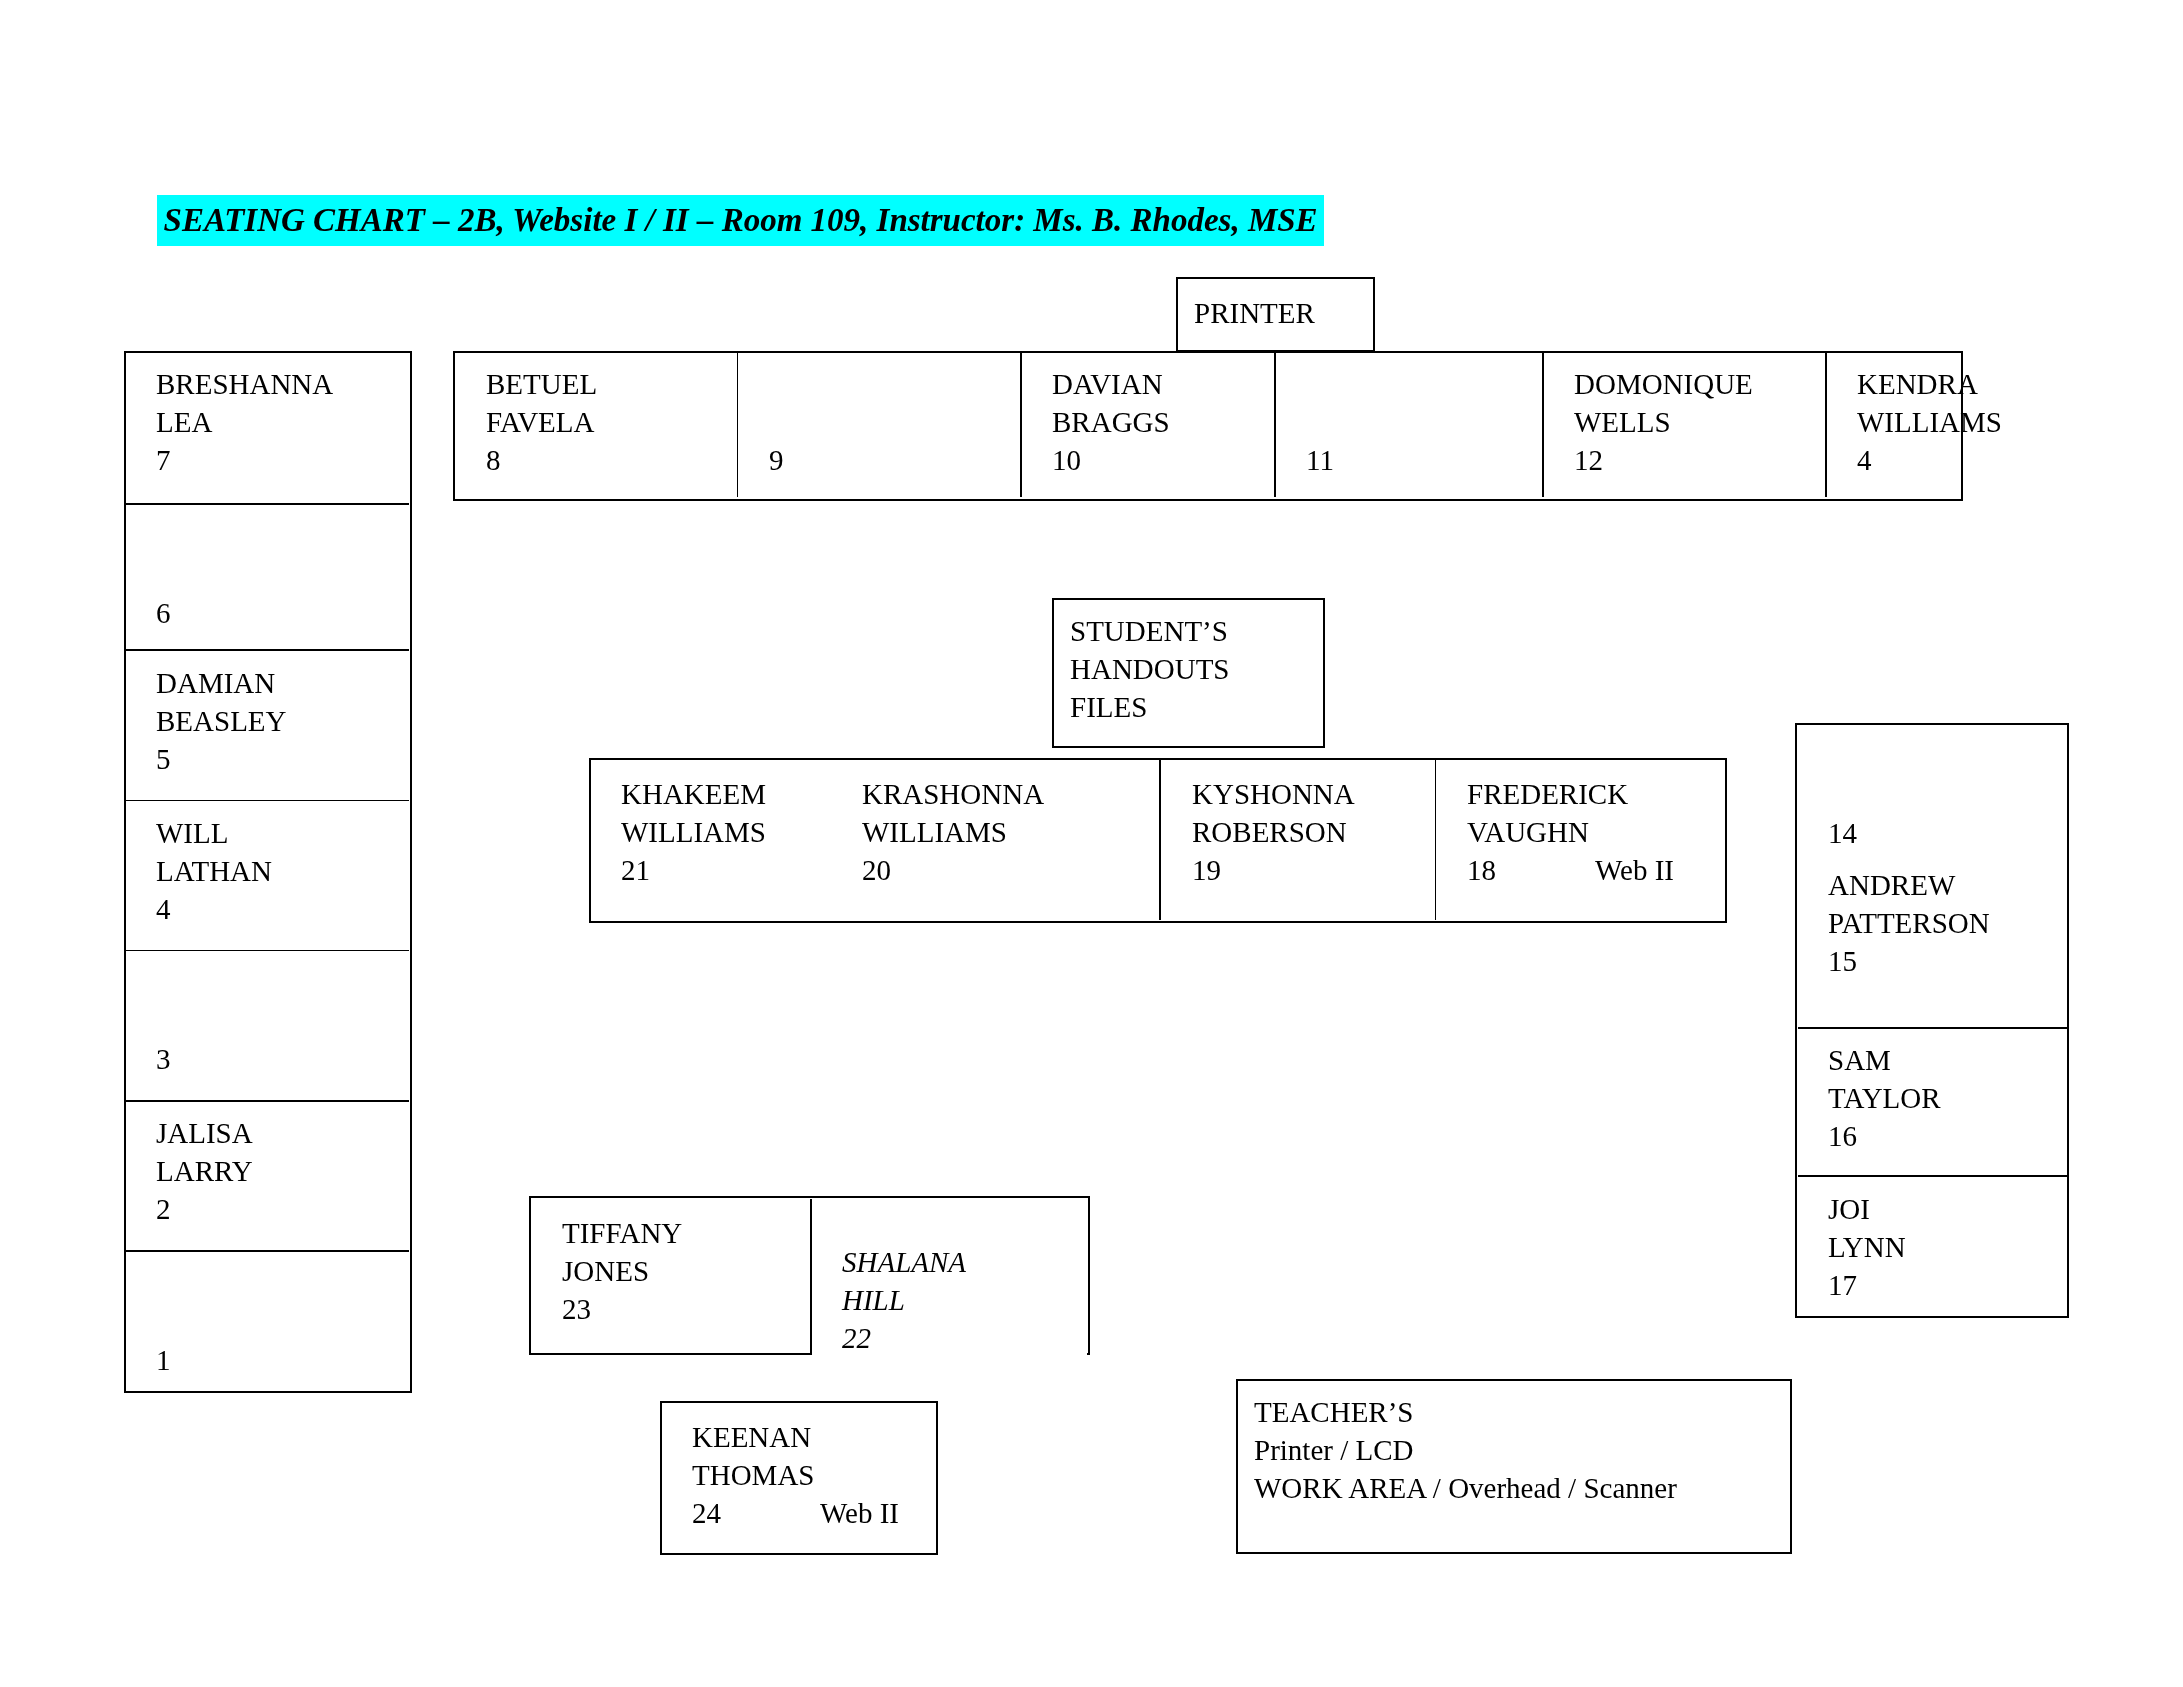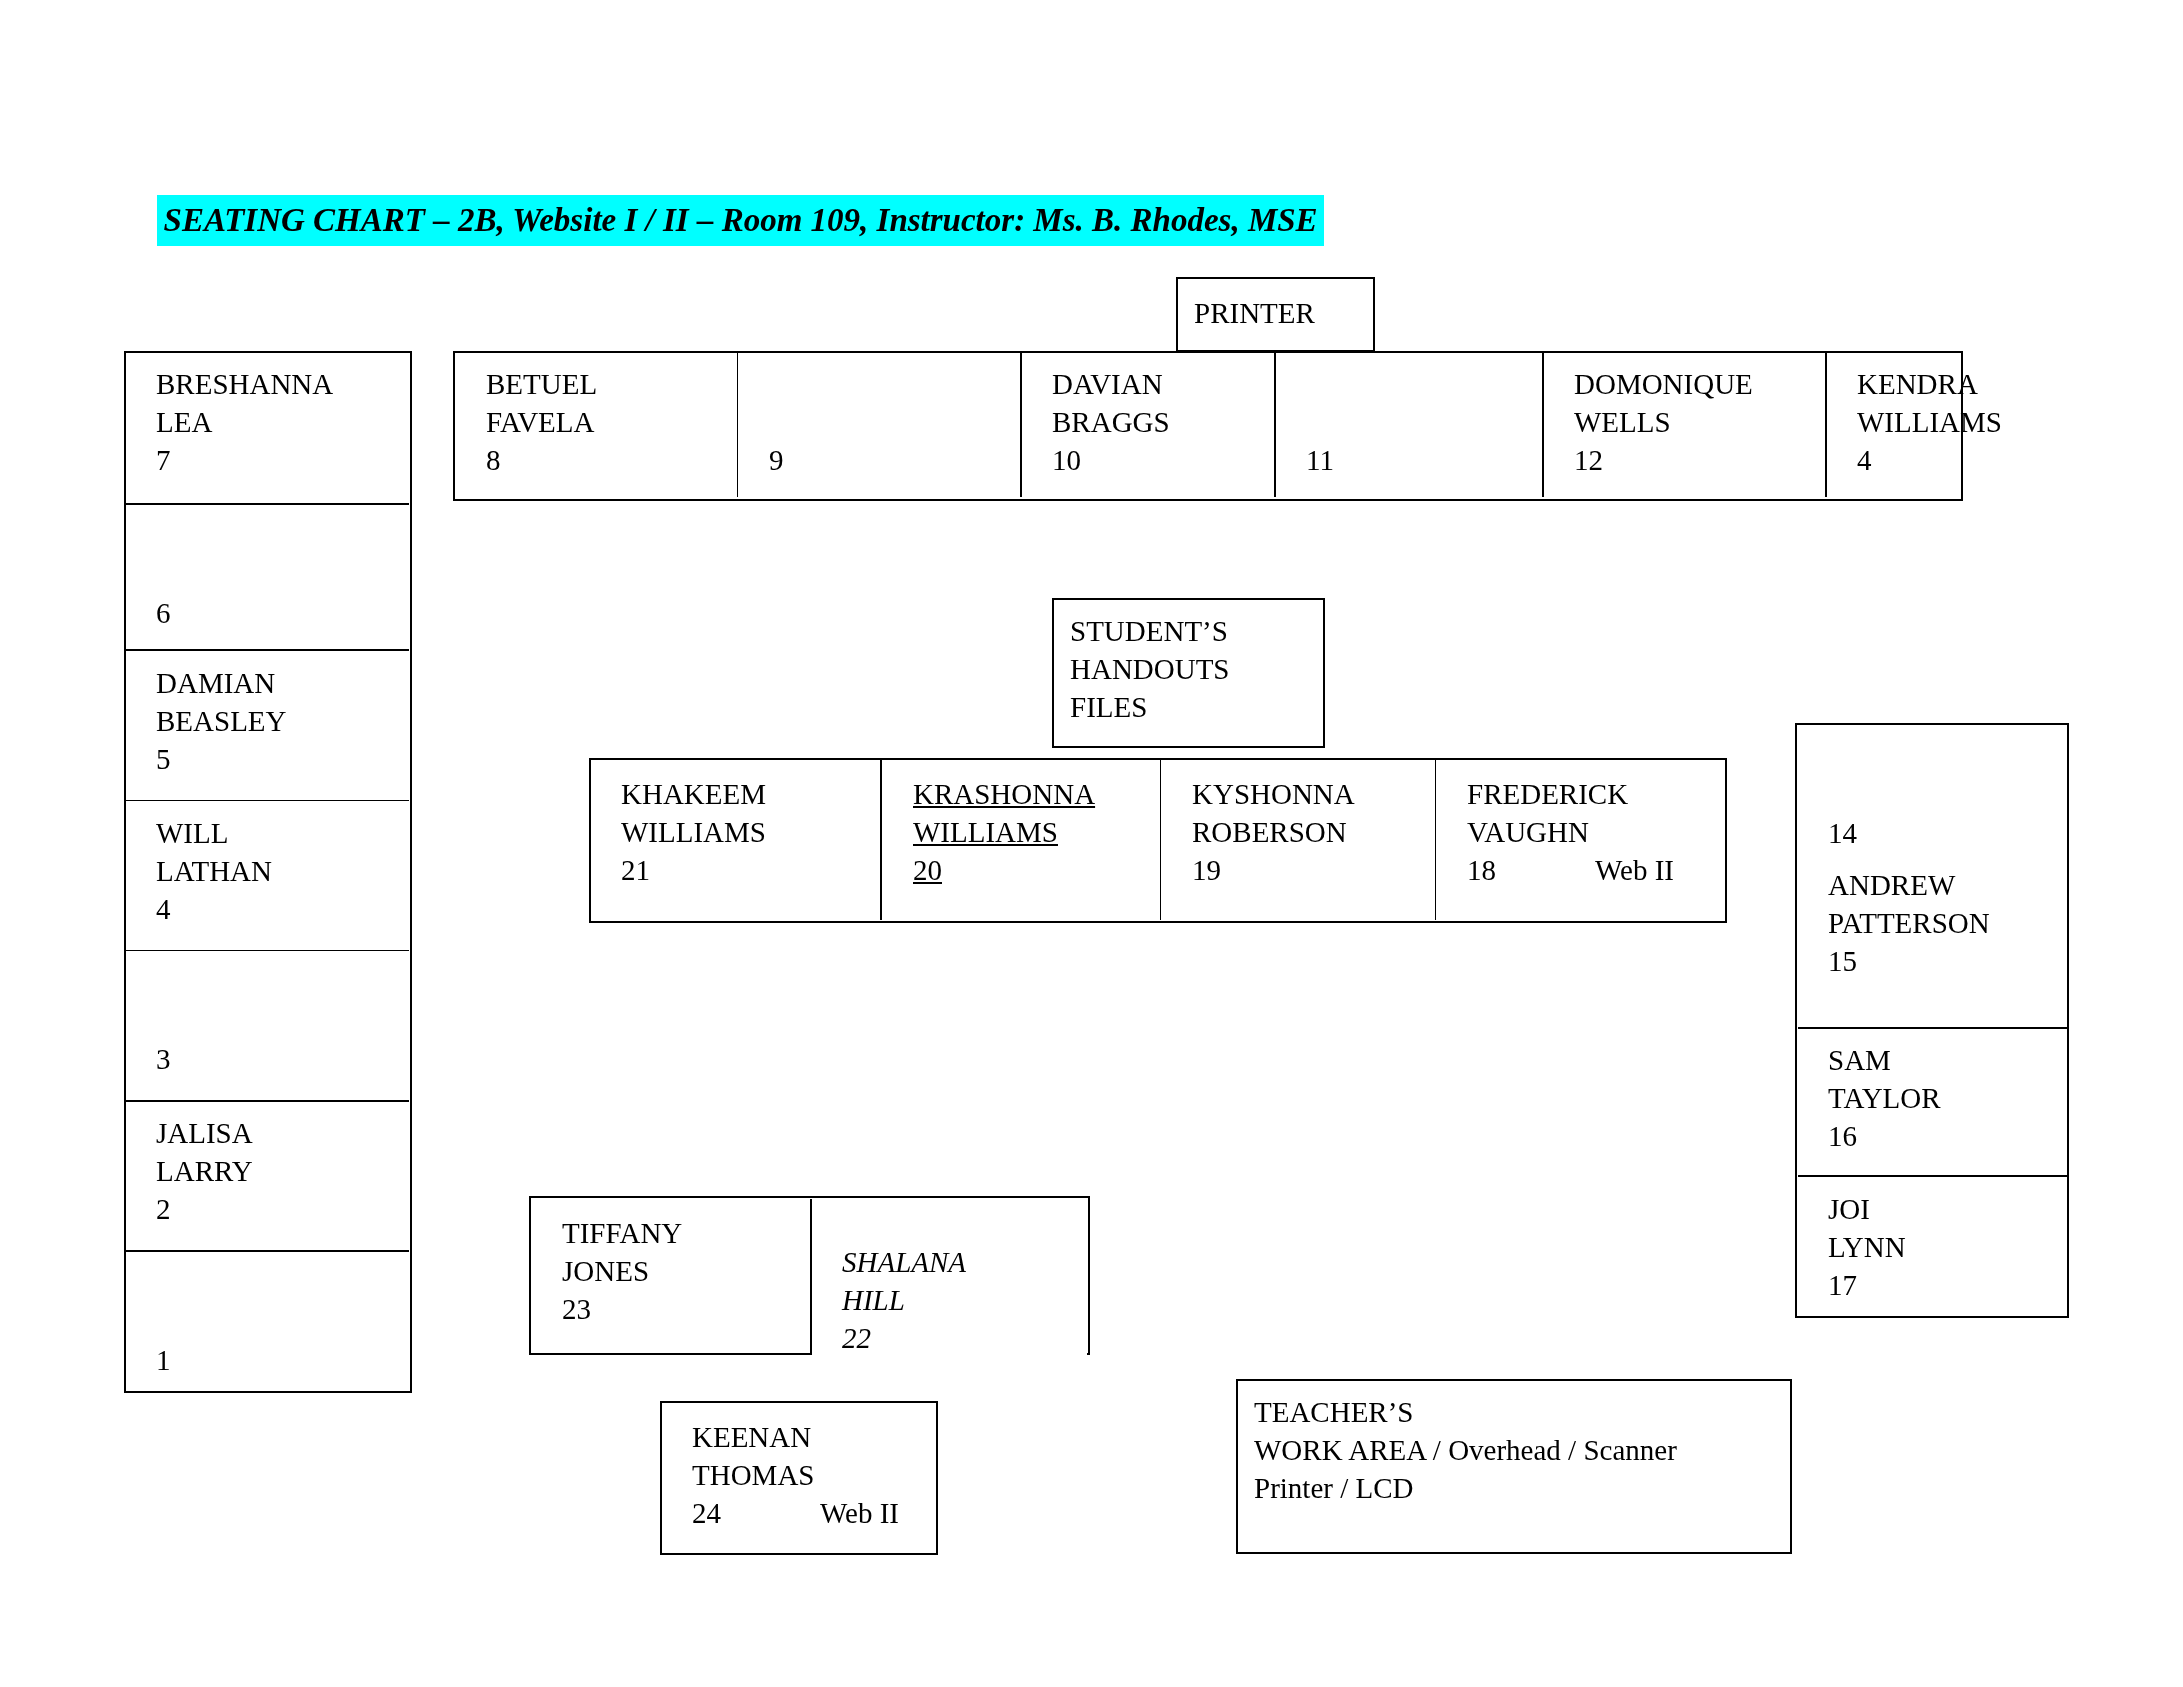--- a/index.html
+++ b/index.html
@@ -196,21 +196,21 @@
   <div class="vdiv" style="left:880px; top:760px; height:160px;"></div>
   <div class="vdiv" style="left:1159px; top:760px; height:160px;"></div>
   <div class="vdiv" style="left:1434px; top:760px; height:160px;"></div>
 
   <div class="cell" style="left:591px; top:760px; width:288px; height:160px; padding-top:14.6px;">
     <div class="ln">KHAKEEM</div>
     <div class="ln">WILLIAMS</div>
     <div class="seatno">21</div>
   </div>
 
-  <div class="cell" style="left:883px; top:760px; width:277px; height:160px; padding-top:14.6px;text-decoration:underline;">
+  <div class="cell" style="left:832px; top:760px; width:277px; height:160px; padding-top:14.6px;">
     <div class="ln">KRASHONNA</div>
     <div class="ln">WILLIAMS</div>
     <div class="seatno">20</div>
   </div>
 
   <div class="cell" style="left:1162px; top:760px; width:273px; height:160px; padding-top:14.6px;">
     <div class="ln">KYSHONNA</div>
     <div class="ln">ROBERSON</div>
     <div class="seatno">19</div>
   </div>
@@ -273,18 +273,18 @@
     <div class="ln">KEENAN</div>
     <div class="ln">THOMAS</div>
     <div class="seatrow">
       <span class="seatno">24</span>
       <span class="tagweb">Web II</span>
     </div>
   </div>
 
   <div class="box" style="left:1236px; top:1379px; width:556px; height:175px;">
     <div class="label-box-text" style="padding-left:16px; padding-top:12px;">TEACHER’S</div>
+    <div class="label-box-text" style="padding-left:16px;">Printer / LCD</div>
     <div class="label-box-text" style="padding-left:16px;">WORK AREA / Overhead / Scanner</div>
-    <div class="label-box-text" style="padding-left:16px;">Printer / LCD</div>
   </div>
 
 </div>
 
 
 </body></html>

